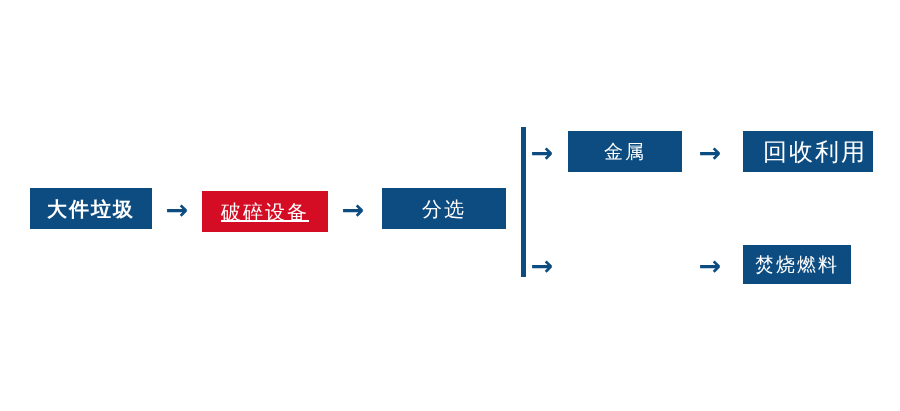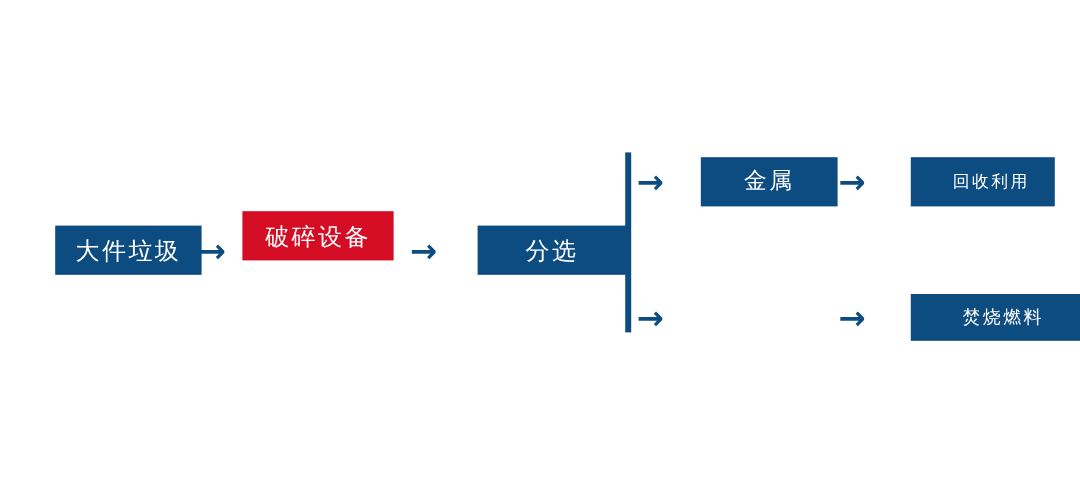--- a/index.html
+++ b/index.html
@@ -25,21 +25,20 @@
     align-items: center;
     justify-content: center;
     color: #ffffff;
     letter-spacing: 2px;
     white-space: nowrap;
     line-height: 1;
     text-align: center;
   }
   .node.primary {
     background: #0d4c80;
-    margin-left: 16px;
   }
   .node.highlight {
     background: #d40c24;
   }
   .arrow {
     position: absolute;
     color: #0d4c80;
     font-size: 27px;
     line-height: 1;
     font-weight: bold;
@@ -47,29 +46,29 @@
     align-items: center;
     justify-content: center;
     user-select: none;
   }
   .branch-line {
     position: absolute;
     background: #0d4c80;
   }
 
   
-  #node-source      { left: 30px;  top: 188px; width: 122px; height: 41px; font-size: 20px; }
-  #node-crusher     { left: 202px; top: 176px; width: 126px; height: 41px; font-size: 20px; }
+  #node-source      { left: 30px;  top: 188px; width: 122px; height: 41px; font-size: 20px; font-weight: bold; }
+  #node-crusher     { left: 202px; top: 191px; width: 126px; height: 41px; font-size: 20px; text-decoration: underline; }
   #node-sorting     { left: 382px; top: 188px; width: 124px; height: 41px; font-size: 20px; }
 
   
   #node-metal       { left: 568px; top: 131px; width: 114px; height: 41px; font-size: 19px; }
-  #node-recycle     { left: 743px; top: 131px; width: 120px; height: 41px; font-size: 14px; padding-left: 14px; }
+  #node-recycle     { left: 743px; top: 131px; width: 130px; height: 41px; font-size: 24px; padding-left: 14px; }
   #node-wood        { left: 560px; top: 245px; width: 128px; height: 39px; font-size: 19px; }
-  #node-fuel        { left: 743px; top: 245px; width: 154px; height: 39px; font-size: 15px; }
+  #node-fuel        { left: 743px; top: 245px; width: 108px; height: 39px; font-size: 19px; }
 
   
   #arrow-1 { left: 161px; top: 195px; width: 32px; height: 28px; }
   #arrow-2 { left: 337px; top: 195px; width: 32px; height: 28px; }
   #arrow-top-in    { left: 526px; top: 138px; width: 32px; height: 28px; }
   #arrow-top-out   { left: 694px; top: 138px; width: 32px; height: 28px; }
   #arrow-bot-in    { left: 526px; top: 251px; width: 32px; height: 28px; }
   #arrow-bot-out   { left: 694px; top: 251px; width: 32px; height: 28px; }
 
   

